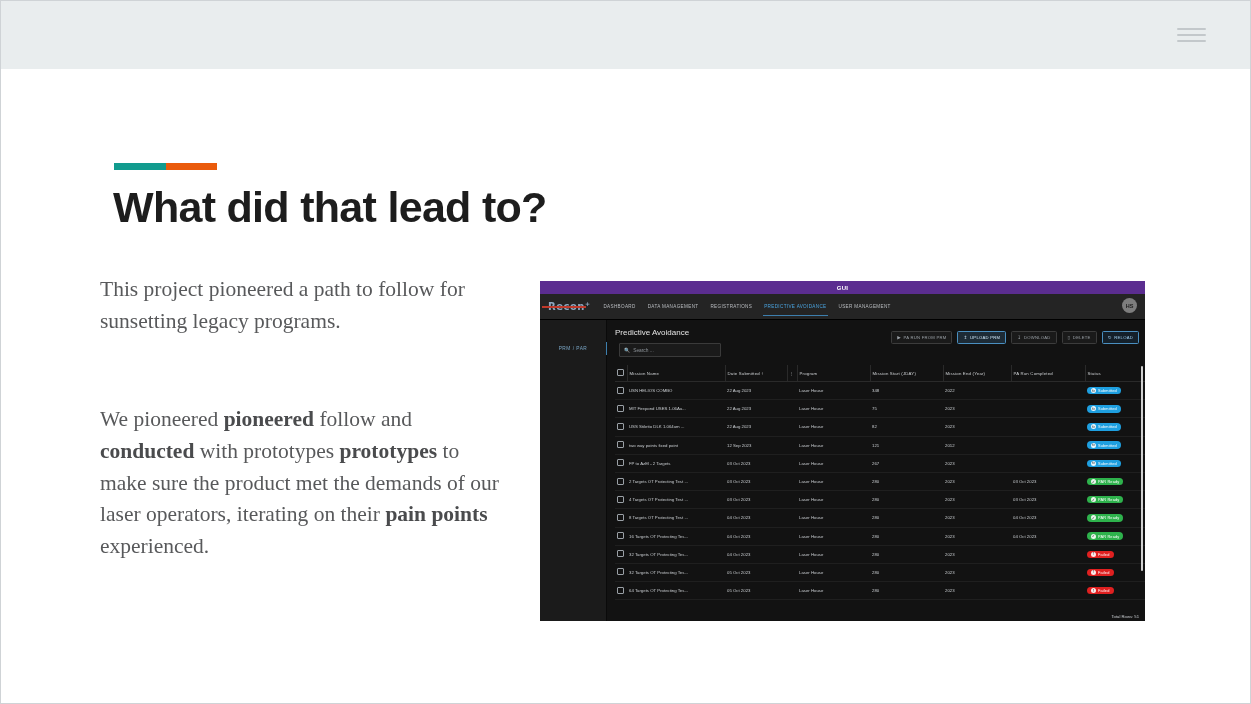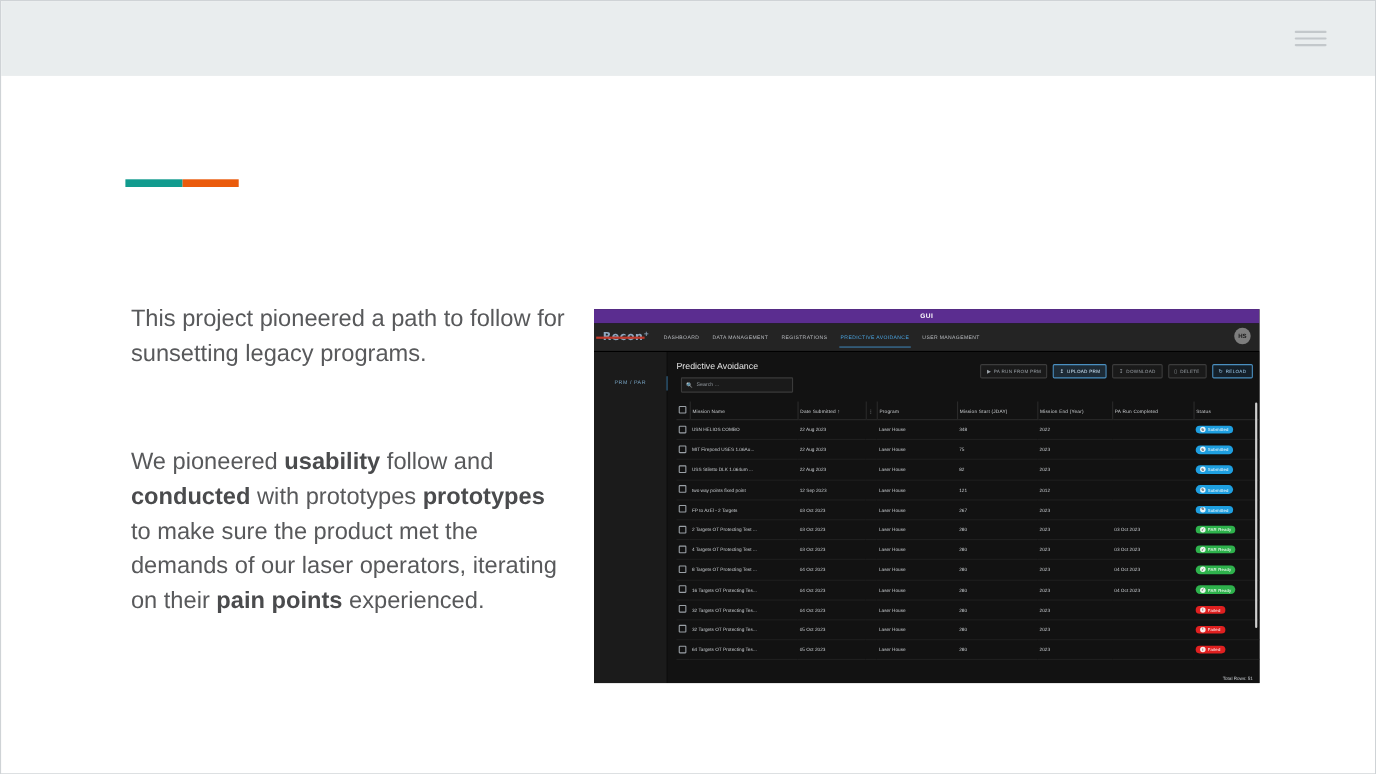--- a/index.html
+++ b/index.html
@@ -74,25 +74,26 @@
     font-size: 43px;
     font-weight: bold;
     color: #1d1d1d;
     letter-spacing: -0.7px;
     line-height: 1.15;
   }
 
   
   .body-copy {
     position: absolute;
-    left: 118px;
+    left: 99px;
     color: #58595b;
     font-size: 21.5px;
     line-height: 31.8px;
     width: 405px;
+    font-family: Liberation Serif, serif;
   }
   #para1 { top: 273px; }
   #para2 { top: 403px; width: 400px; }
   .body-copy b { color: #4a4b4d; font-weight: bold; }
 
   
   #app {
     position: absolute;
     left: 539px;
     top: 280px;
@@ -370,25 +371,26 @@
         <span></span>
         <span></span>
     </div>
   </div>
 
   <div id="accent">
     <div class="teal"></div>
     <div class="orange"></div>
   </div>
 
+  <div id="headline">What did that lead to?</div>
 
   <div id="para1" class="body-copy">This project pioneered a path to follow for sunsetting legacy programs.</div>
 
   <div id="para2" class="body-copy">
-    <span>We pioneered </span><b>usability</b><span> follow and </span><b>conducted</b><span> with prototypes </span><b>prototypes</b><span> to make sure the product met the demands of our laser operators, iterating on their </span><b>pain points</b><span> experienced.</span>
+    <span>We pioneered </span><b>pioneered</b><span> follow and </span><b>conducted</b><span> with prototypes </span><b>prototypes</b><span> to make sure the product met the demands of our laser operators, iterating on their </span><b>pain points</b><span> experienced.</span>
   </div>
 
   <div id="app">
 
     <div id="app-titlebar">GUI</div>
 
     <div id="app-nav">
       <div id="logo">
         <span>Recon</span><span class="sup">+</span>
         <span class="strike"></span>

